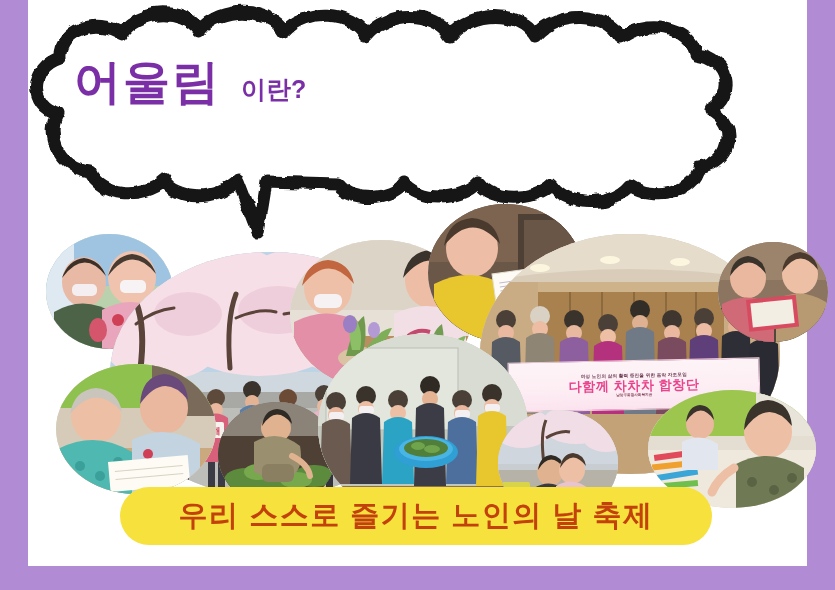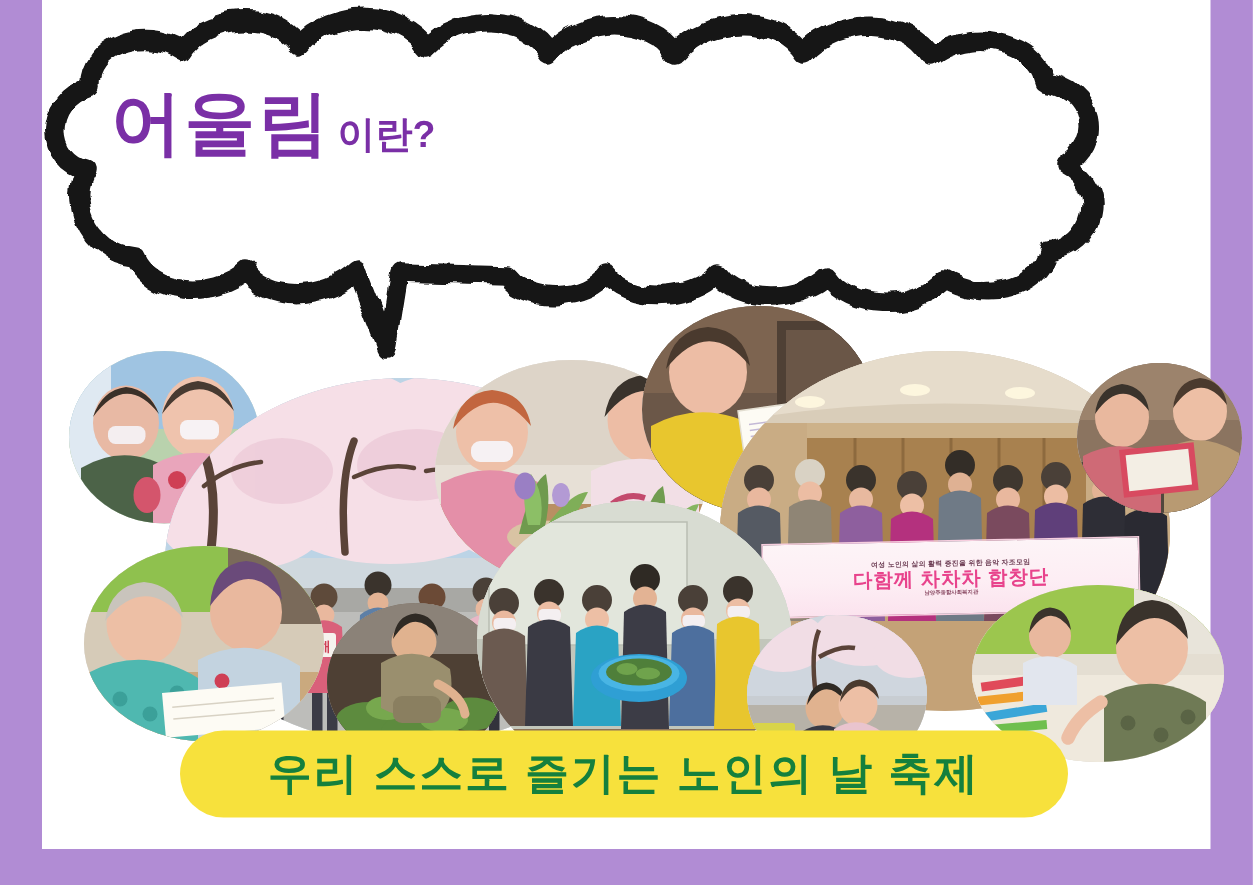--- a/index.html
+++ b/index.html
@@ -65,21 +65,21 @@
     font-weight: 700;
     color: #7a2fa6;
     letter-spacing: 2px;
     line-height: 1;
   }
   #headline .small {
     font-size: 25px;
     font-weight: 700;
     color: #7a2fa6;
     letter-spacing: 0px;
-    margin-left: 4px;
+    margin-left: 20px;
     line-height: 1;
   }
 
   #subline {
     position: absolute;
     left: 52px;
     top: 130px;
     font-size: 22px;
     font-weight: 700;
     color: #7a2fa6;
@@ -116,21 +116,21 @@
     height: 58px;
     background: #f7e13c;
     border-radius: 29px;
     display: flex;
     align-items: center;
     justify-content: center;
   }
   #banner-text {
     font-size: 29px;
     font-weight: 700;
-    color: #15803d;
+    color: #c2410c;
     letter-spacing: 1.5px;
     white-space: nowrap;
   }
 
   
   .pinkbanner {
     position: absolute;
     background: linear-gradient(180deg,#fdf4f7 0%, #fdeef4 55%, #fbe3ee 100%);
     border: 1px solid #f6cede;
     display: flex;

